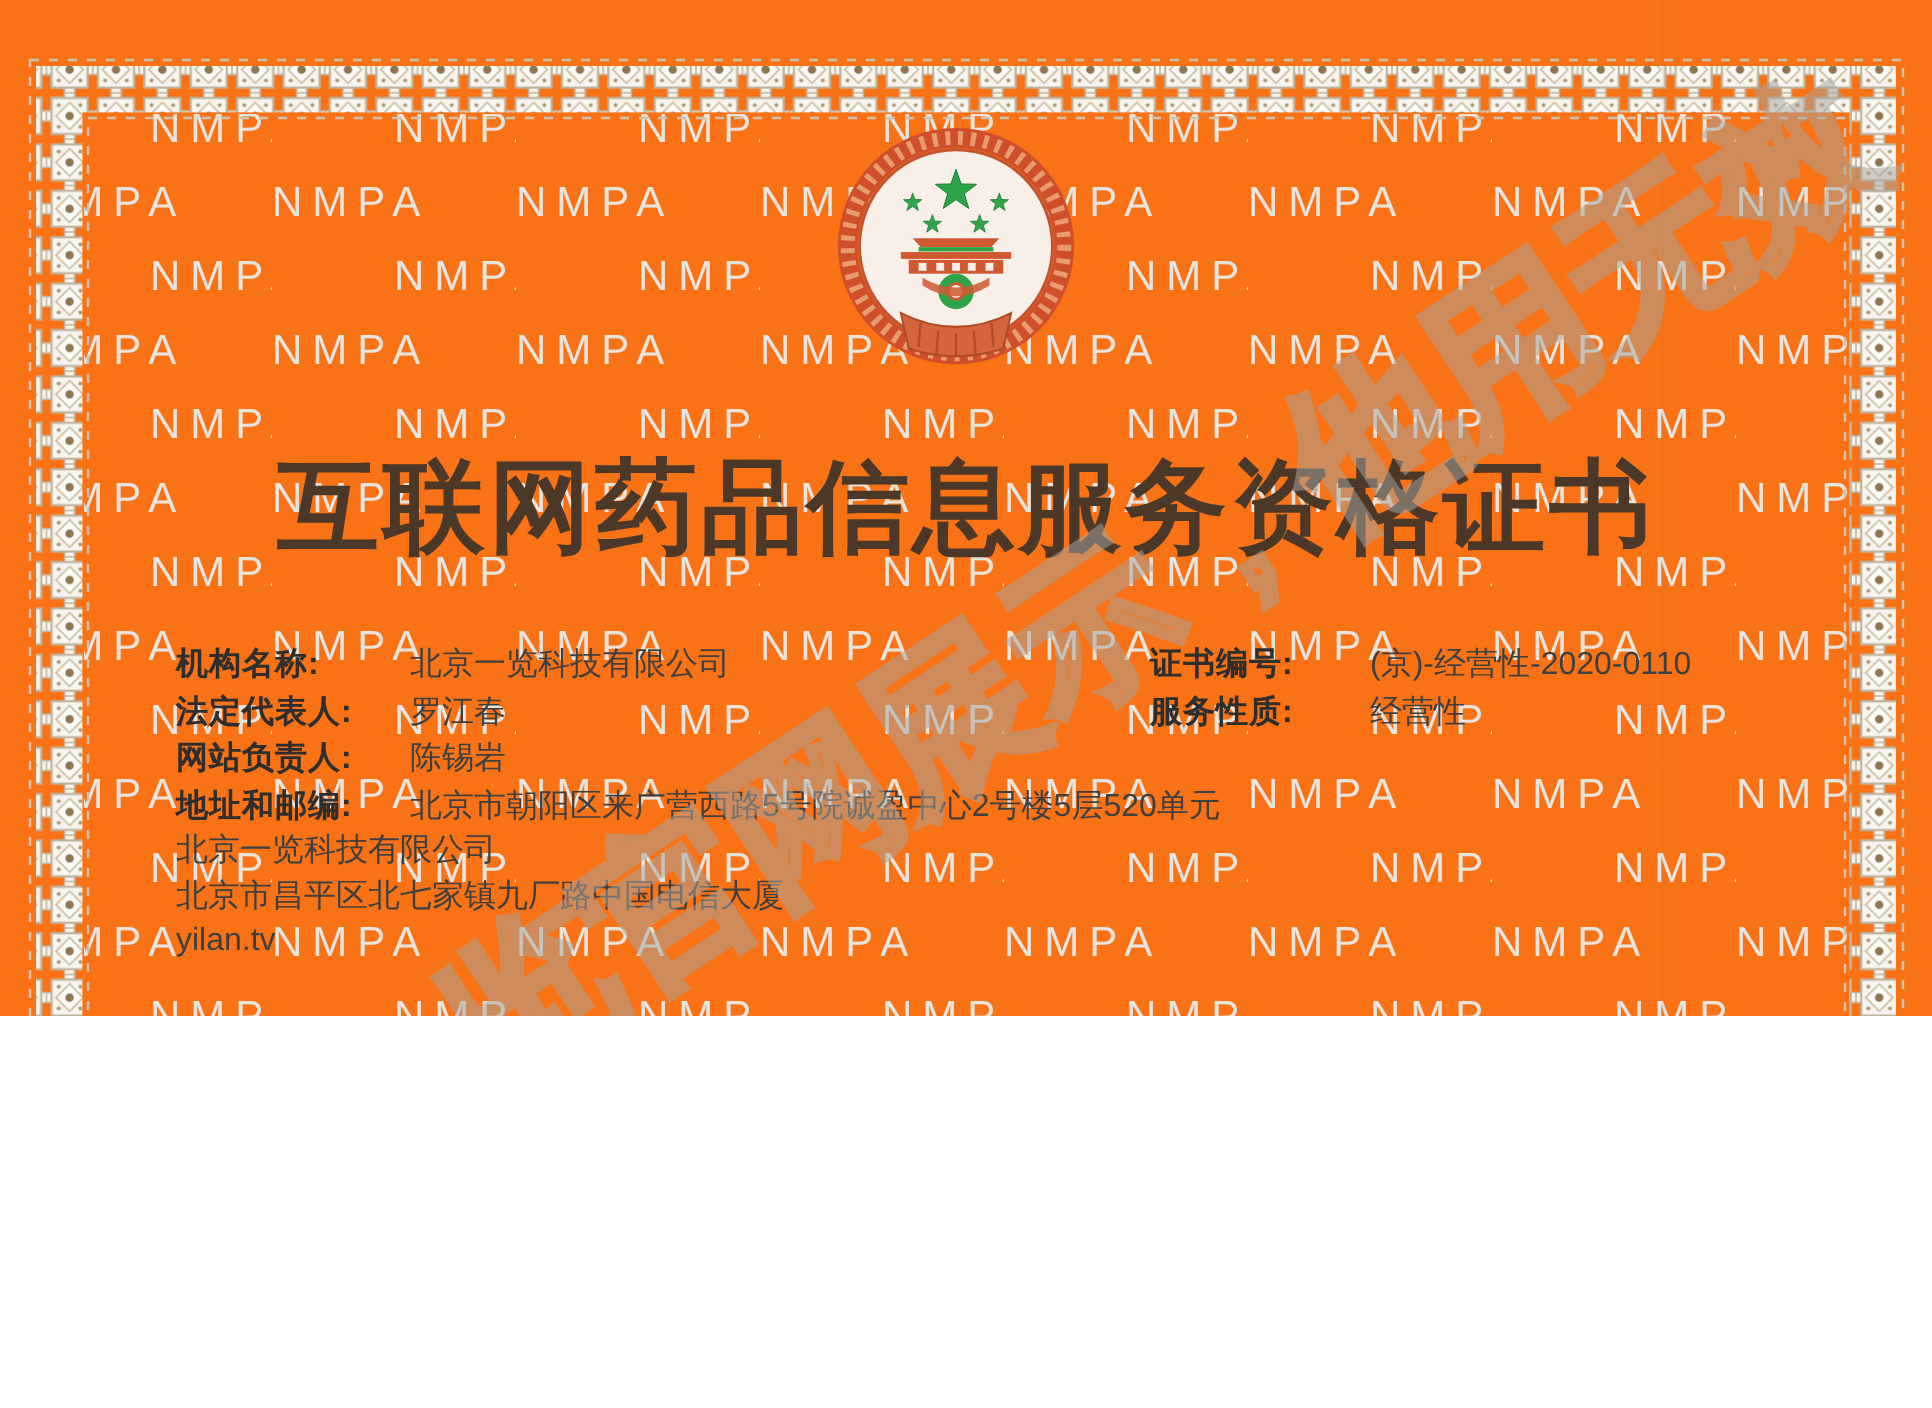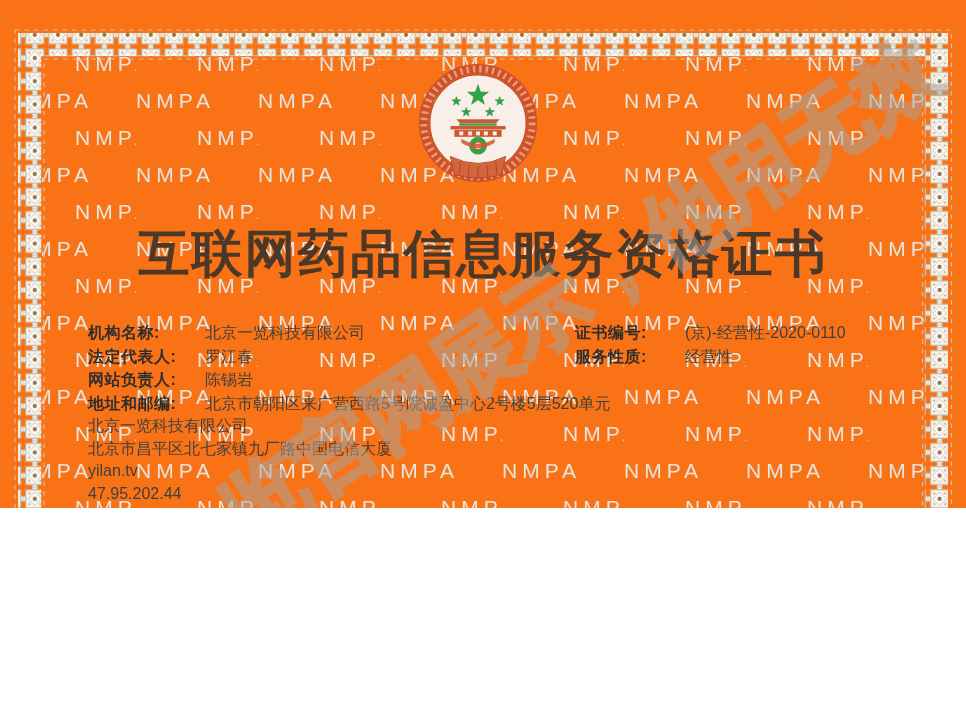--- a/index.html
+++ b/index.html
@@ -137,21 +137,20 @@
     </div>
     <div class="frow">
       <span class="flabel">地址和邮编:</span>
       <span class="fvalue">北京市朝阳区来广营西路5号院诚盈中心2号楼5层520单元</span>
     </div>
     <div class="frow">
       <div class="fvalue multi">
         <div>北京一览科技有限公司</div>
         <div>北京市昌平区北七家镇九厂路中国电信大厦</div>
         <div>yilan.tv</div>
-        <div>47.95.202.44</div>
       </div>
     </div>
   </div>
 
   <div class="fields-right">
     <div class="frow">
       <span class="flabel">证书编号:</span>
       <span class="fvalue">(京)-经营性-2020-0110</span>
     </div>
     <div class="frow">

